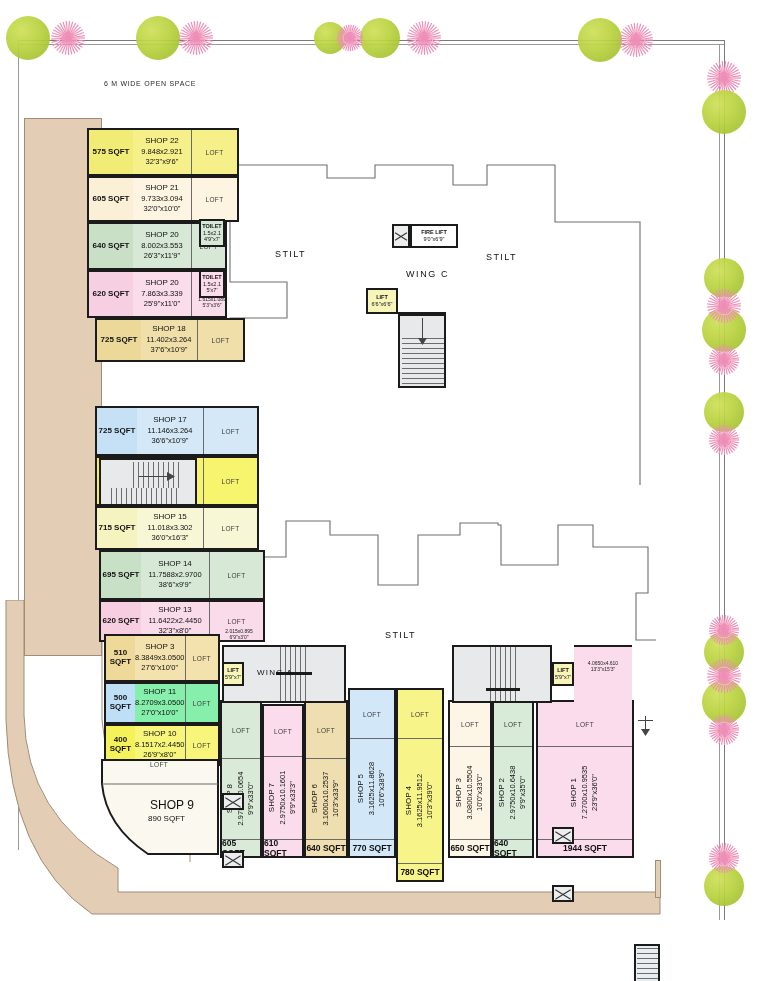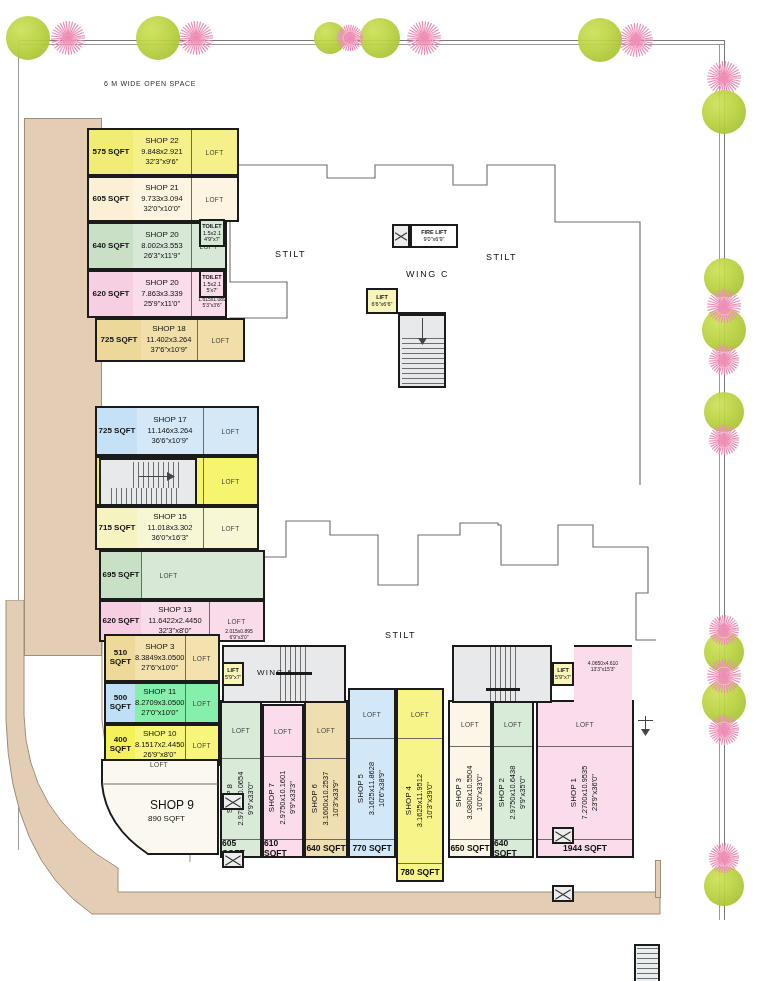--- a/index.html
+++ b/index.html
@@ -317,20 +317,25 @@
         <div class="area" style="width: 40px; background: rgb(245, 243, 191);">715 SQFT</div>
         <div class="body">
           <span class="nm">SHOP 15</span>
           <span>11.018x3.302</span>
           <span>36'0"x16'3"</span>
         </div>
         <div class="loft" style="width: 54px;">LOFT</div>
       </div>
       <div class="abs shop" style="left: 99px; top: 550px; width: 166px; height: 50px; background: rgb(215, 233, 214);">
         <div class="area" style="width: 40px; background: rgb(200, 225, 198);">695 SQFT</div>
+        <div class="body">
+          <span class="nm">SHOP 14</span>
+          <span>11.7588x2.9700</span>
+          <span>38'6"x9'9"</span>
+        </div>
         <div class="loft" style="width: 54px;">LOFT</div>
       </div>
       <div class="abs shop" style="left: 99px; top: 600px; width: 166px; height: 42px; background: rgb(250, 219, 234);">
         <div class="area" style="width: 40px; background: rgb(247, 205, 225);">620 SQFT</div>
         <div class="body">
           <span class="nm">SHOP 13</span>
           <span>11.6422x2.4450</span>
           <span>32'3"x8'0"</span>
         </div>
         <div class="loft" style="width: 54px;">LOFT</div>

